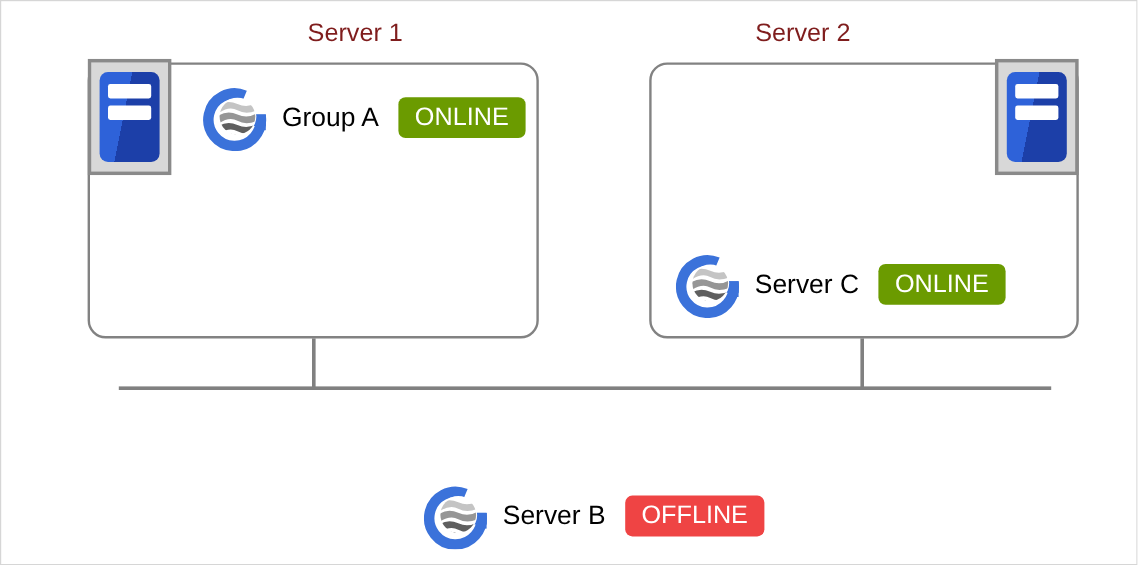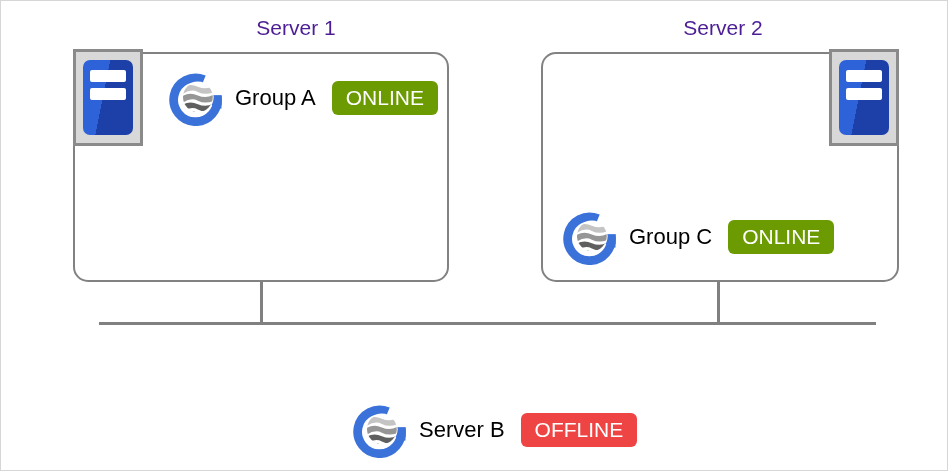--- a/index.html
+++ b/index.html
@@ -1,20 +1,20 @@
 <!DOCTYPE html>
 <html><head>
 <meta charset="utf-8">
 <style>
   html,body{margin:0;padding:0;background:#ffffff;font-family:"Liberation Sans",sans-serif;}
   .canvas{position:relative;width:948px;height:471px;background:#fff;border:1px solid #d6d6d6;box-sizing:border-box;overflow:hidden;}
 
-  .server-label{position:absolute;width:200px;text-align:center;font-size:21px;color:#4c1d95;z-index:1;}
+  .server-label{position:absolute;width:200px;text-align:center;font-size:21px;color:#7f1d1d;z-index:1;}
   .lbl1{left:195px;top:15px;}
-  .lbl2{left:622px;top:15px;}
+  .lbl2{left:568px;top:15px;}
 
   .server-box{position:absolute;background:#fff;border:2px solid #828282;border-radius:15px;z-index:1;}
   .box1{left:72px;top:51px;width:372px;height:226px;}
   .box2{left:540px;top:51px;width:354px;height:226px;}
 
   .server-icon{position:absolute;width:70px;height:97px;z-index:3;}
   .icon1{left:72px;top:48px;}
   .icon2{left:828px;top:48px;}
 
   .group-row{position:absolute;display:flex;align-items:center;height:56px;z-index:2;}
@@ -84,21 +84,21 @@
         <use href="#sym-glogo"></use>
       </svg>
     <span class="gname">Group A</span>
     <span class="badge" style="background-color: rgb(107, 155, 0);">ONLINE</span>
   </div>
 
   <div class="group-row row-c">
     <svg class="glogo">
         <use href="#sym-glogo"></use>
       </svg>
-    <span class="gname">Group C</span>
+    <span class="gname">Server C</span>
     <span class="badge" style="background-color: rgb(107, 155, 0);">ONLINE</span>
   </div>
 
   <div class="connector v1"></div>
   <div class="connector v2"></div>
   <div class="connector bus"></div>
 
   <div class="group-row row-b">
     <svg class="glogo">
         <use href="#sym-glogo"></use>

